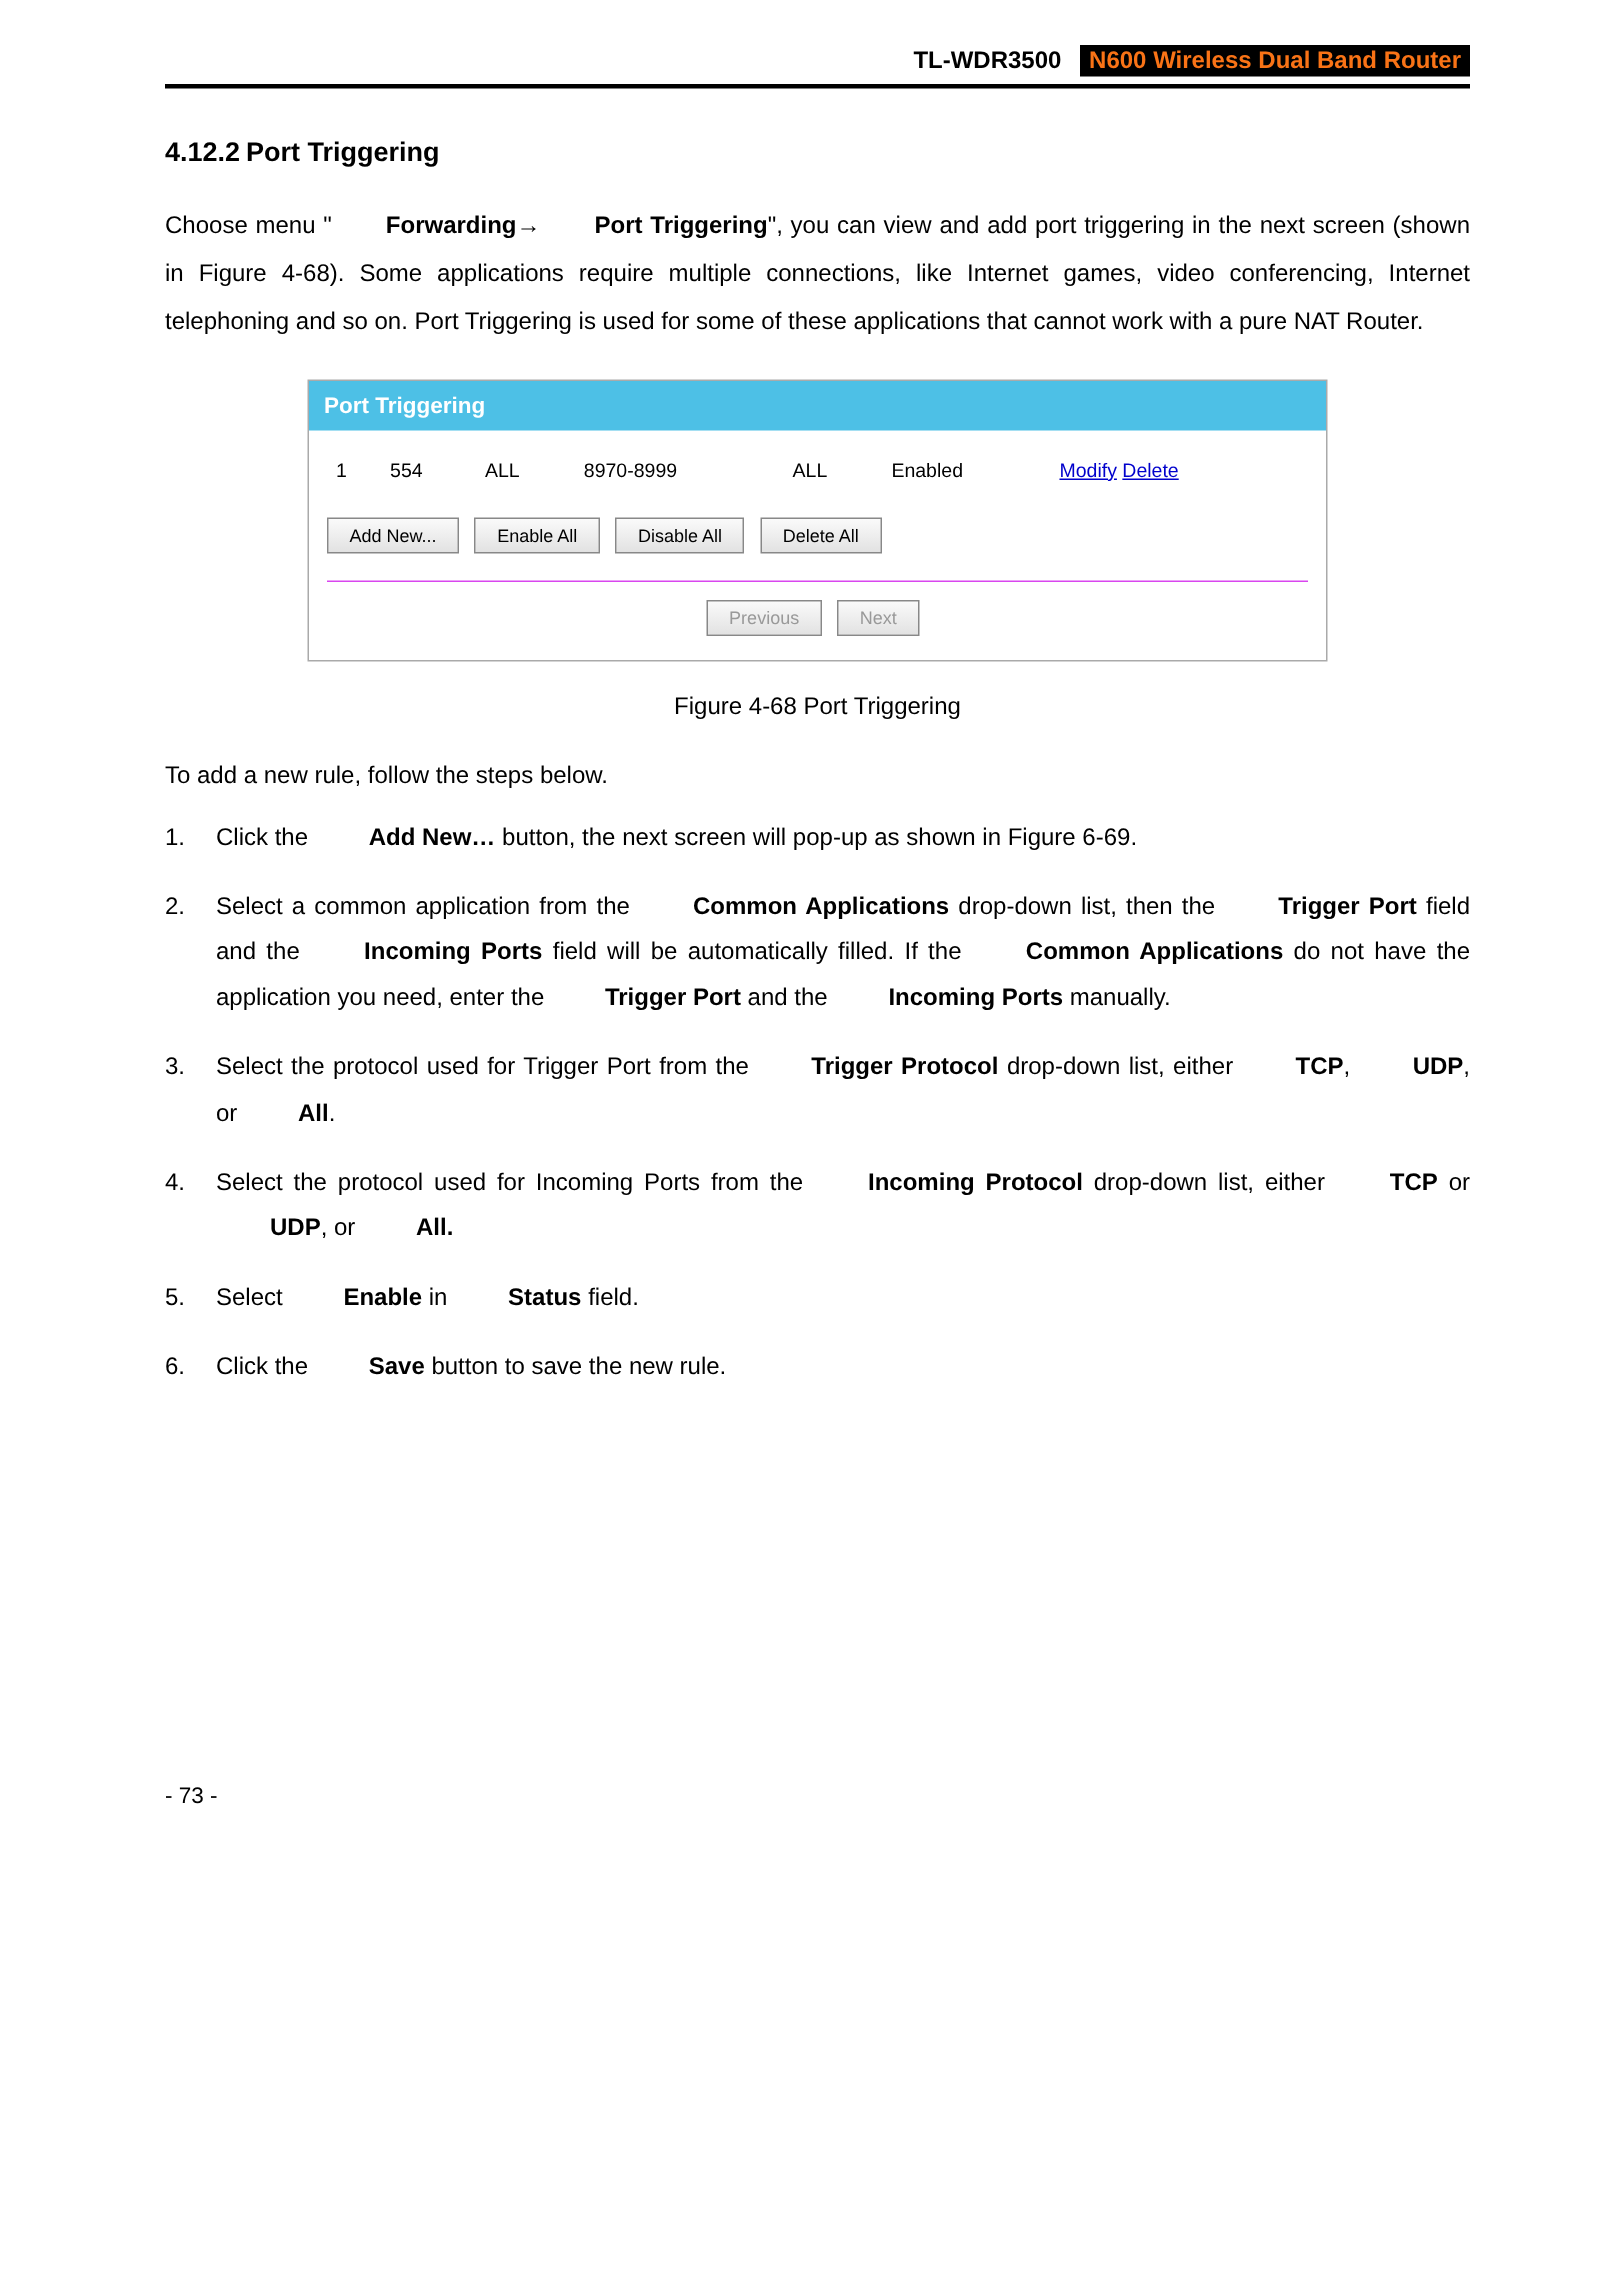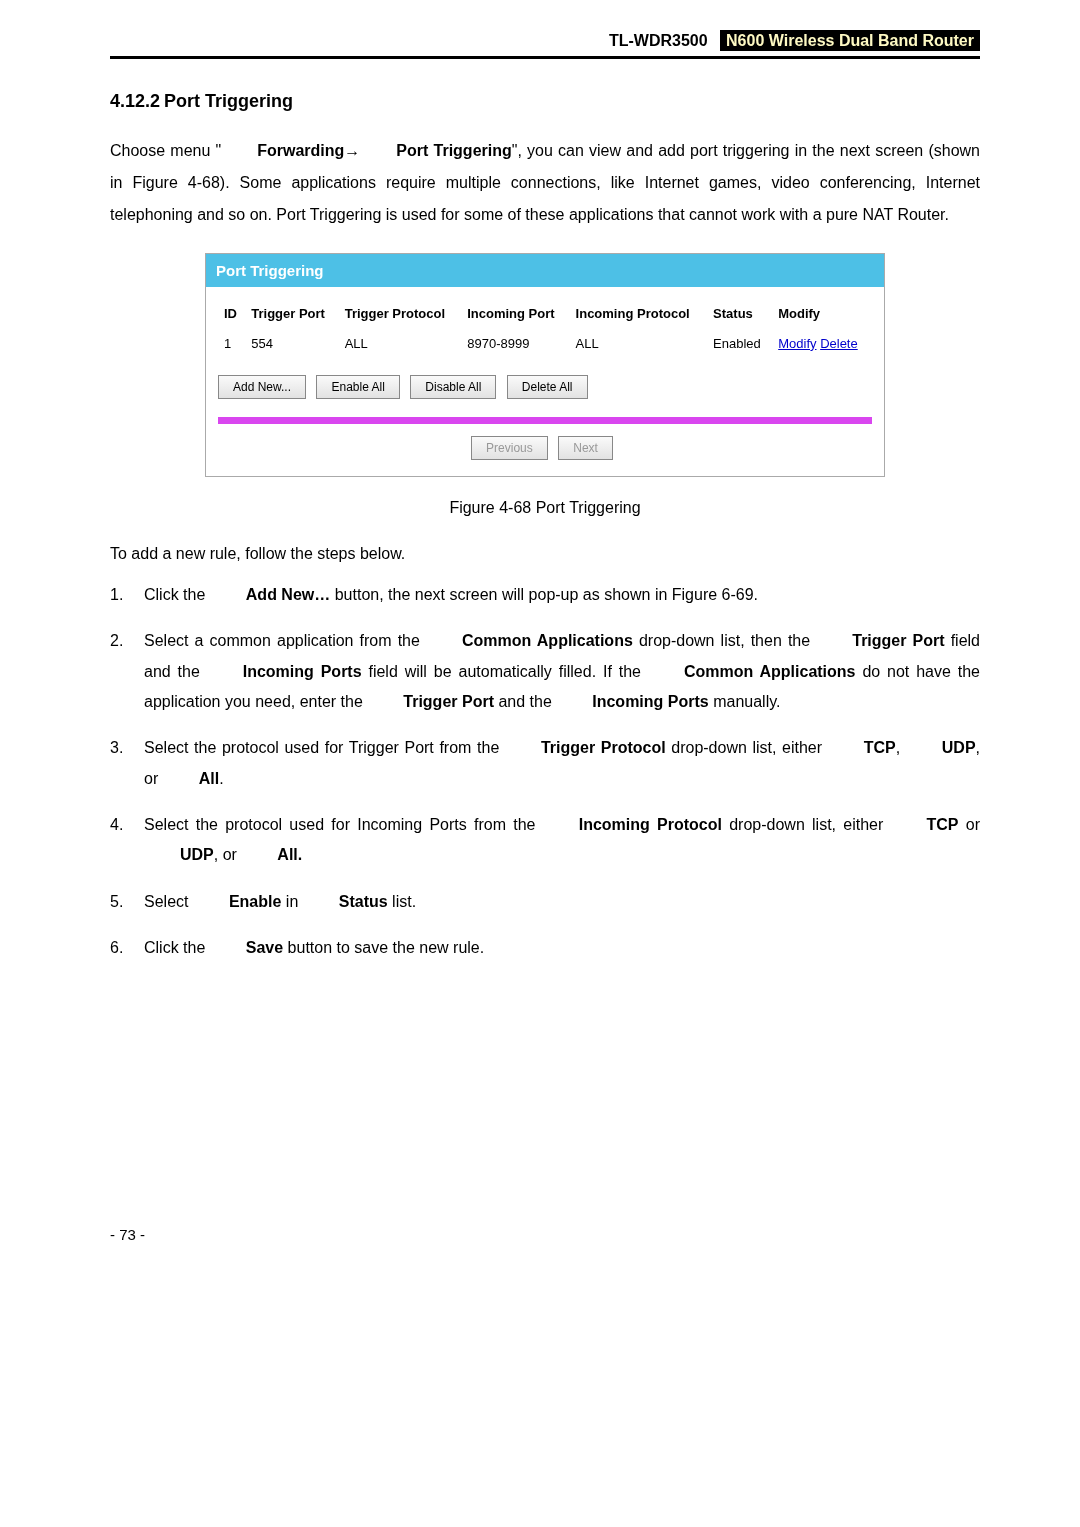--- a/index.html
+++ b/index.html
@@ -22,21 +22,21 @@
       padding-bottom: 4px;
       margin-bottom: 30px;
       text-align: right;
     }
     .model {
       font-weight: bold;
       font-size: 16px;
     }
     .model-badge {
       background: #000;
-      color: #fef9c3;
+      color: #f97316;
       font-weight: bold;
       padding: 2px 6px;
       font-size: 16px;
       margin-left: 8px;
     }
     .section-heading {
       font-weight: bold;
       font-size: 18px;
       margin-bottom: 20px;
     }
@@ -93,21 +93,21 @@
       padding: 4px 14px;
       margin-right: 6px;
       cursor: pointer;
     }
     .btn-disabled {
       color: #999;
       cursor: default;
     }
     .nav-row {
       text-align: center;
-      border-top: 7px solid #d946ef;
+      border-top: 1px solid #d946ef;
       padding-top: 12px;
     }
     .figure-caption {
       text-align: center;
       margin-bottom: 24px;
       font-size: 16px;
     }
     .subheading {
       font-weight: normal;
       margin-bottom: 14px;
@@ -153,29 +153,20 @@
 
 <p class="intro-para">
   <span>Choose menu "</span><span class="b">Forwarding</span><span>→</span><span class="b">Port Triggering</span><span>", you can view and add port triggering in the next screen (shown in Figure 4-68). Some applications require multiple connections, like Internet games, video conferencing, Internet telephoning and so on. Port Triggering is used for some of these applications that cannot work with a pure NAT Router.</span>
 </p>
 
 <div class="figure-box">
   <div class="panel-title">Port Triggering</div>
   <div class="panel-body">
     <table class="pt-table">
       <tbody>
-          <tr>
-        <th>ID</th>
-        <th>Trigger Port</th>
-        <th>Trigger Protocol</th>
-        <th>Incoming Port</th>
-        <th>Incoming Protocol</th>
-        <th>Status</th>
-        <th>Modify</th>
-      </tr>
       <tr>
         <td>1</td>
         <td>554</td>
         <td>ALL</td>
         <td>8970-8999</td>
         <td>ALL</td>
         <td>Enabled</td>
         <td>
           <span class="link-blue">Modify</span>
           <span class="link-blue">Delete</span>
@@ -221,21 +212,21 @@
   </li>
   <li>
     <span class="num">4.</span>
     <span class="txt">
       <span>Select the protocol used for Incoming Ports from the </span><span class="b">Incoming Protocol</span><span> drop-down list, either </span><span class="b">TCP</span><span> or </span><span class="b">UDP</span><span>, or </span><span class="b">All.</span>
     </span>
   </li>
   <li>
     <span class="num">5.</span>
     <span class="txt">
-      <span>Select </span><span class="b">Enable</span><span> in </span><span class="b">Status</span><span> list.</span>
+      <span>Select </span><span class="b">Enable</span><span> in </span><span class="b">Status</span><span> field.</span>
     </span>
   </li>
   <li>
     <span class="num">6.</span>
     <span class="txt">
       <span>Click the </span><span class="b">Save</span><span> button to save the new rule.</span>
     </span>
   </li>
 </ol>
 

